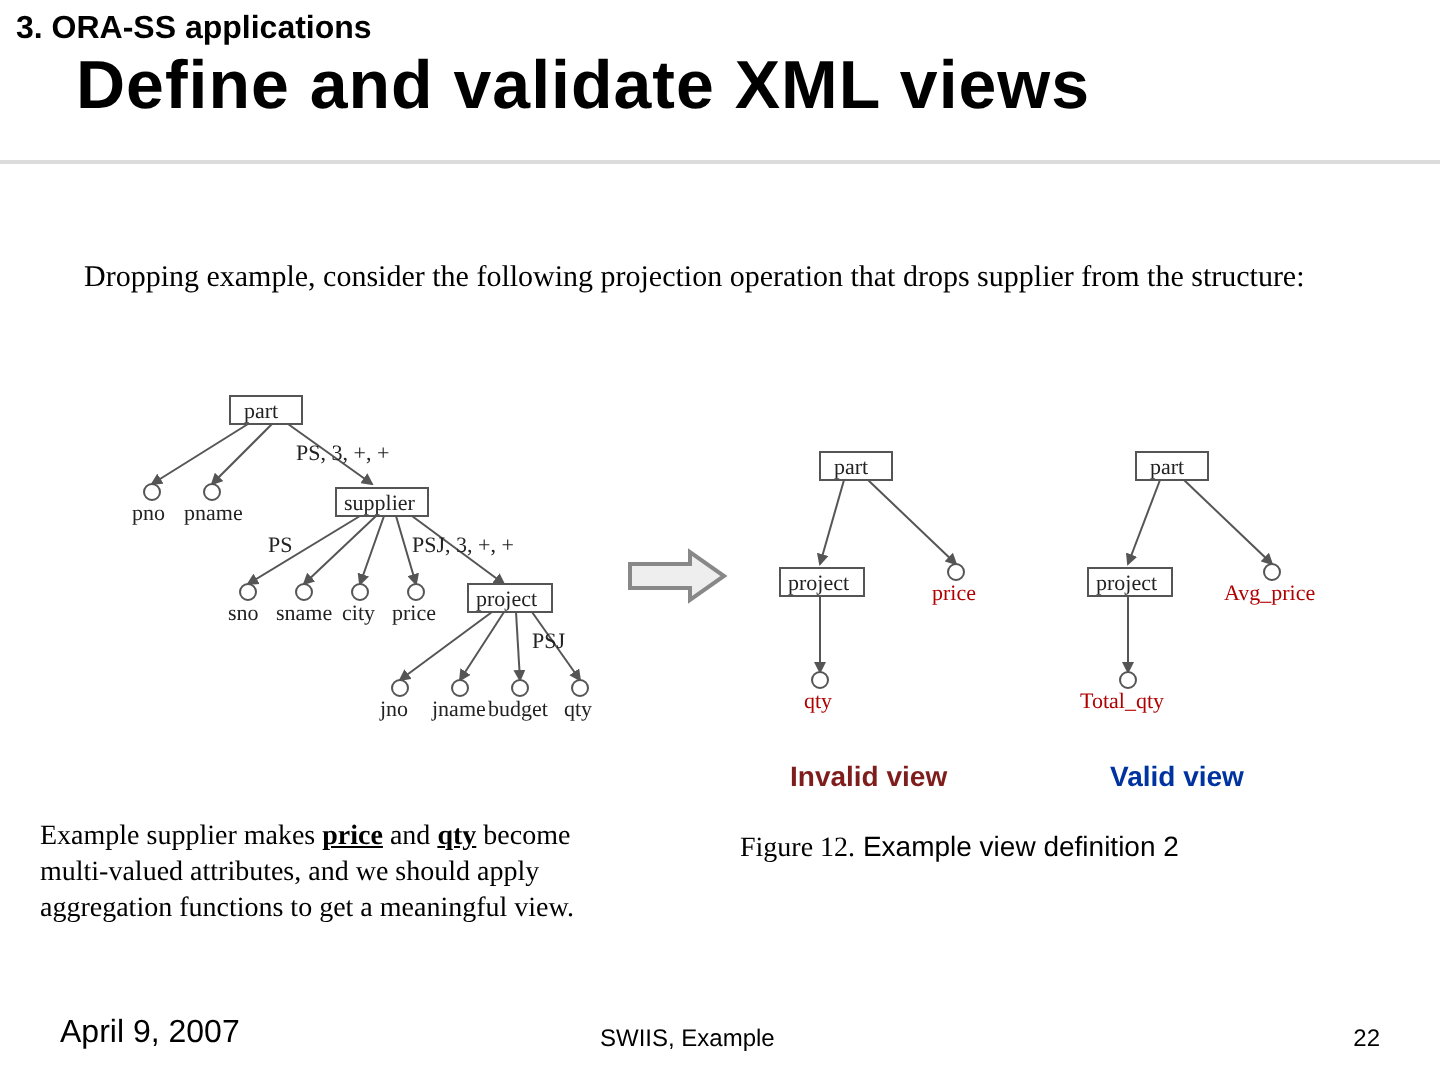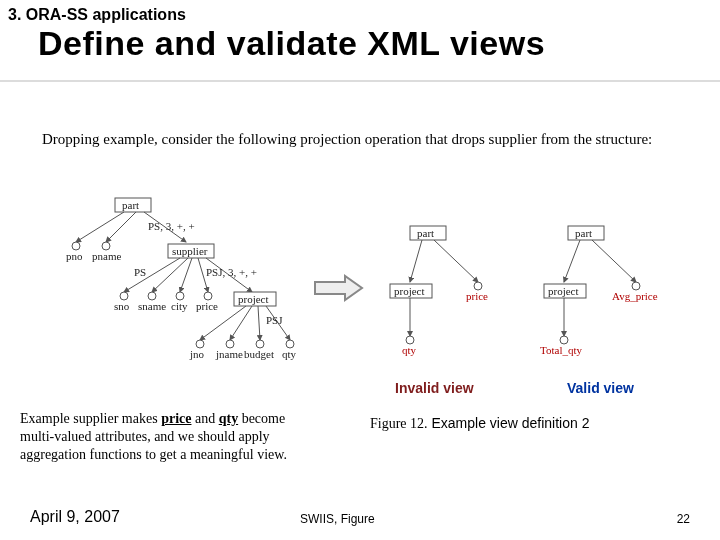--- a/index.html
+++ b/index.html
@@ -70,21 +70,20 @@
     font-weight: bold;
     color: #7f1d1d;
   }
   .caption-valid {
     position: absolute;
     top: 380px;
     left: 555px;
     font-size: 14px;
     font-weight: bold;
     color: #0033a0;
-    margin-left: 12px;
   }
   .fig-caption {
     position: absolute;
     top: 415px;
     left: 370px;
     font-size: 14px;
     text-align: center;
   }
   .fig-caption .pfx { font-family: "Times New Roman", Times, serif; }
   .footer-date {
@@ -238,14 +237,14 @@
 
 <div class="note">
   <span>Example supplier makes </span><span class="u">price</span><span> and </span><span class="u">qty</span><span> become multi-valued attributes, and we should apply aggregation functions to get a meaningful view.</span>
 </div>
 
 <div class="fig-caption">
   <span class="pfx">Figure 12.</span><span> Example view definition 2</span>
 </div>
 
 <div class="footer-date">April 9, 2007</div>
-<div class="footer-venue">SWIIS, Figure</div>
+<div class="footer-venue">SWIIS, Example</div>
 <div class="footer-page">22</div>
 
 </body></html>

